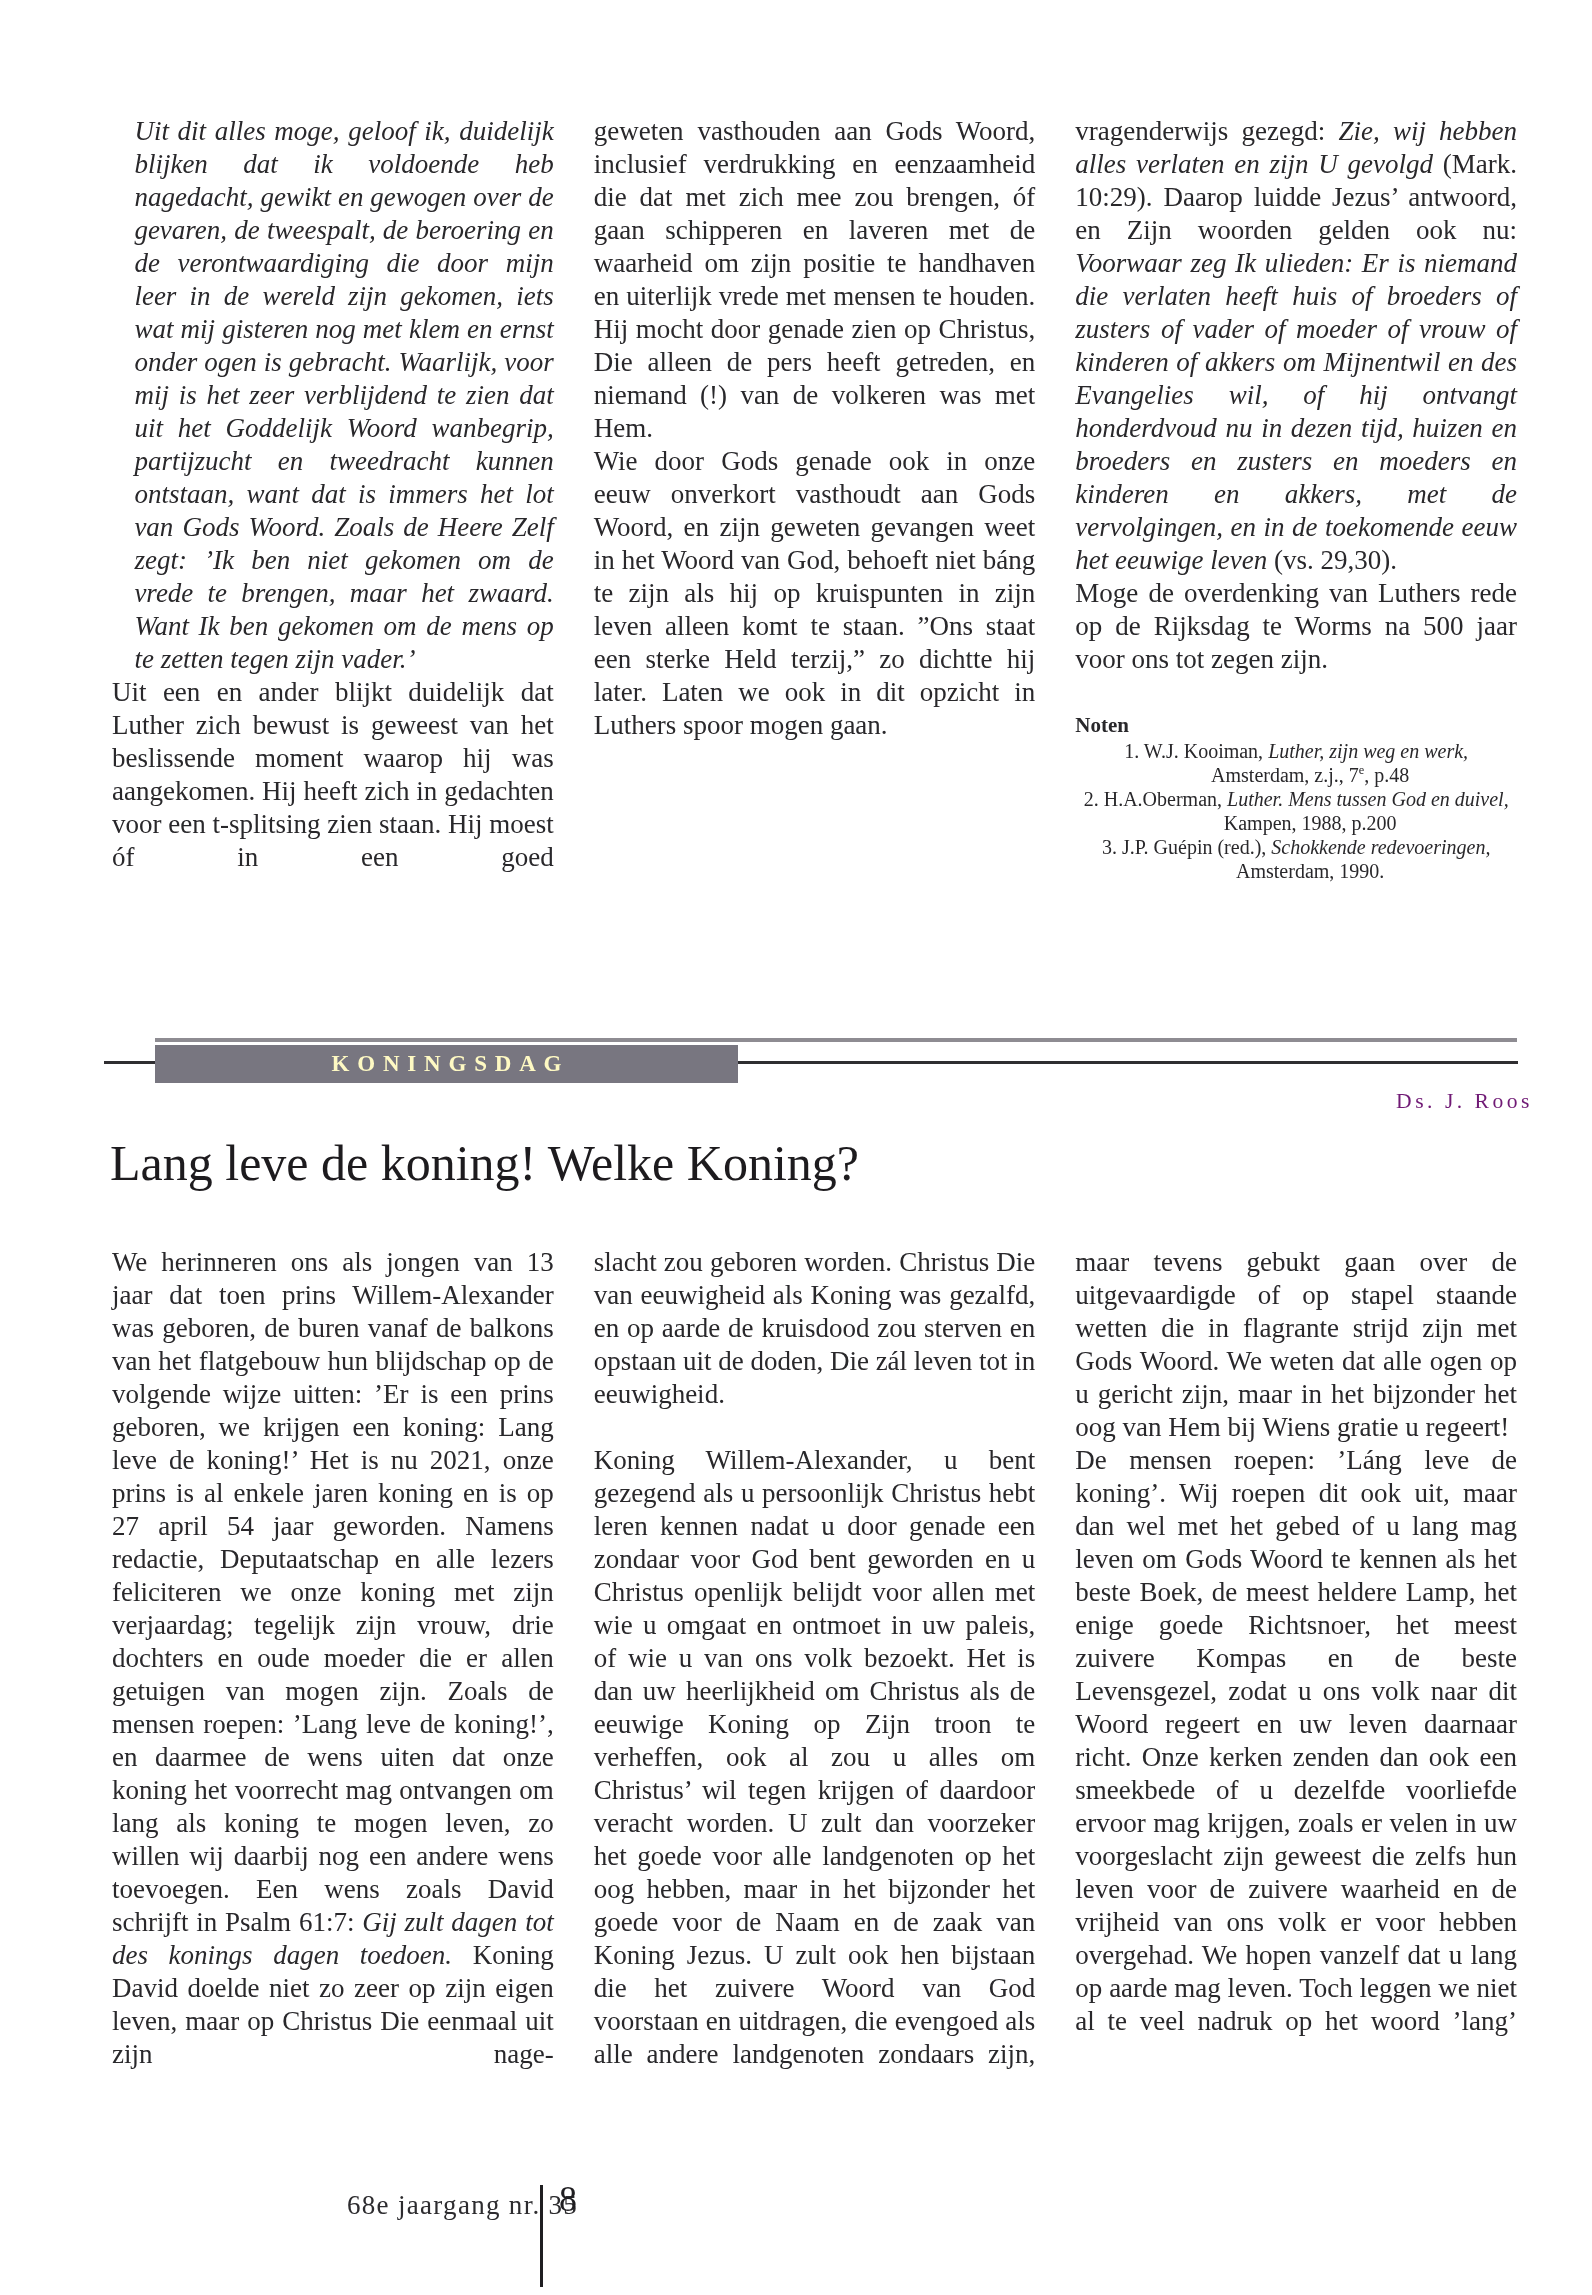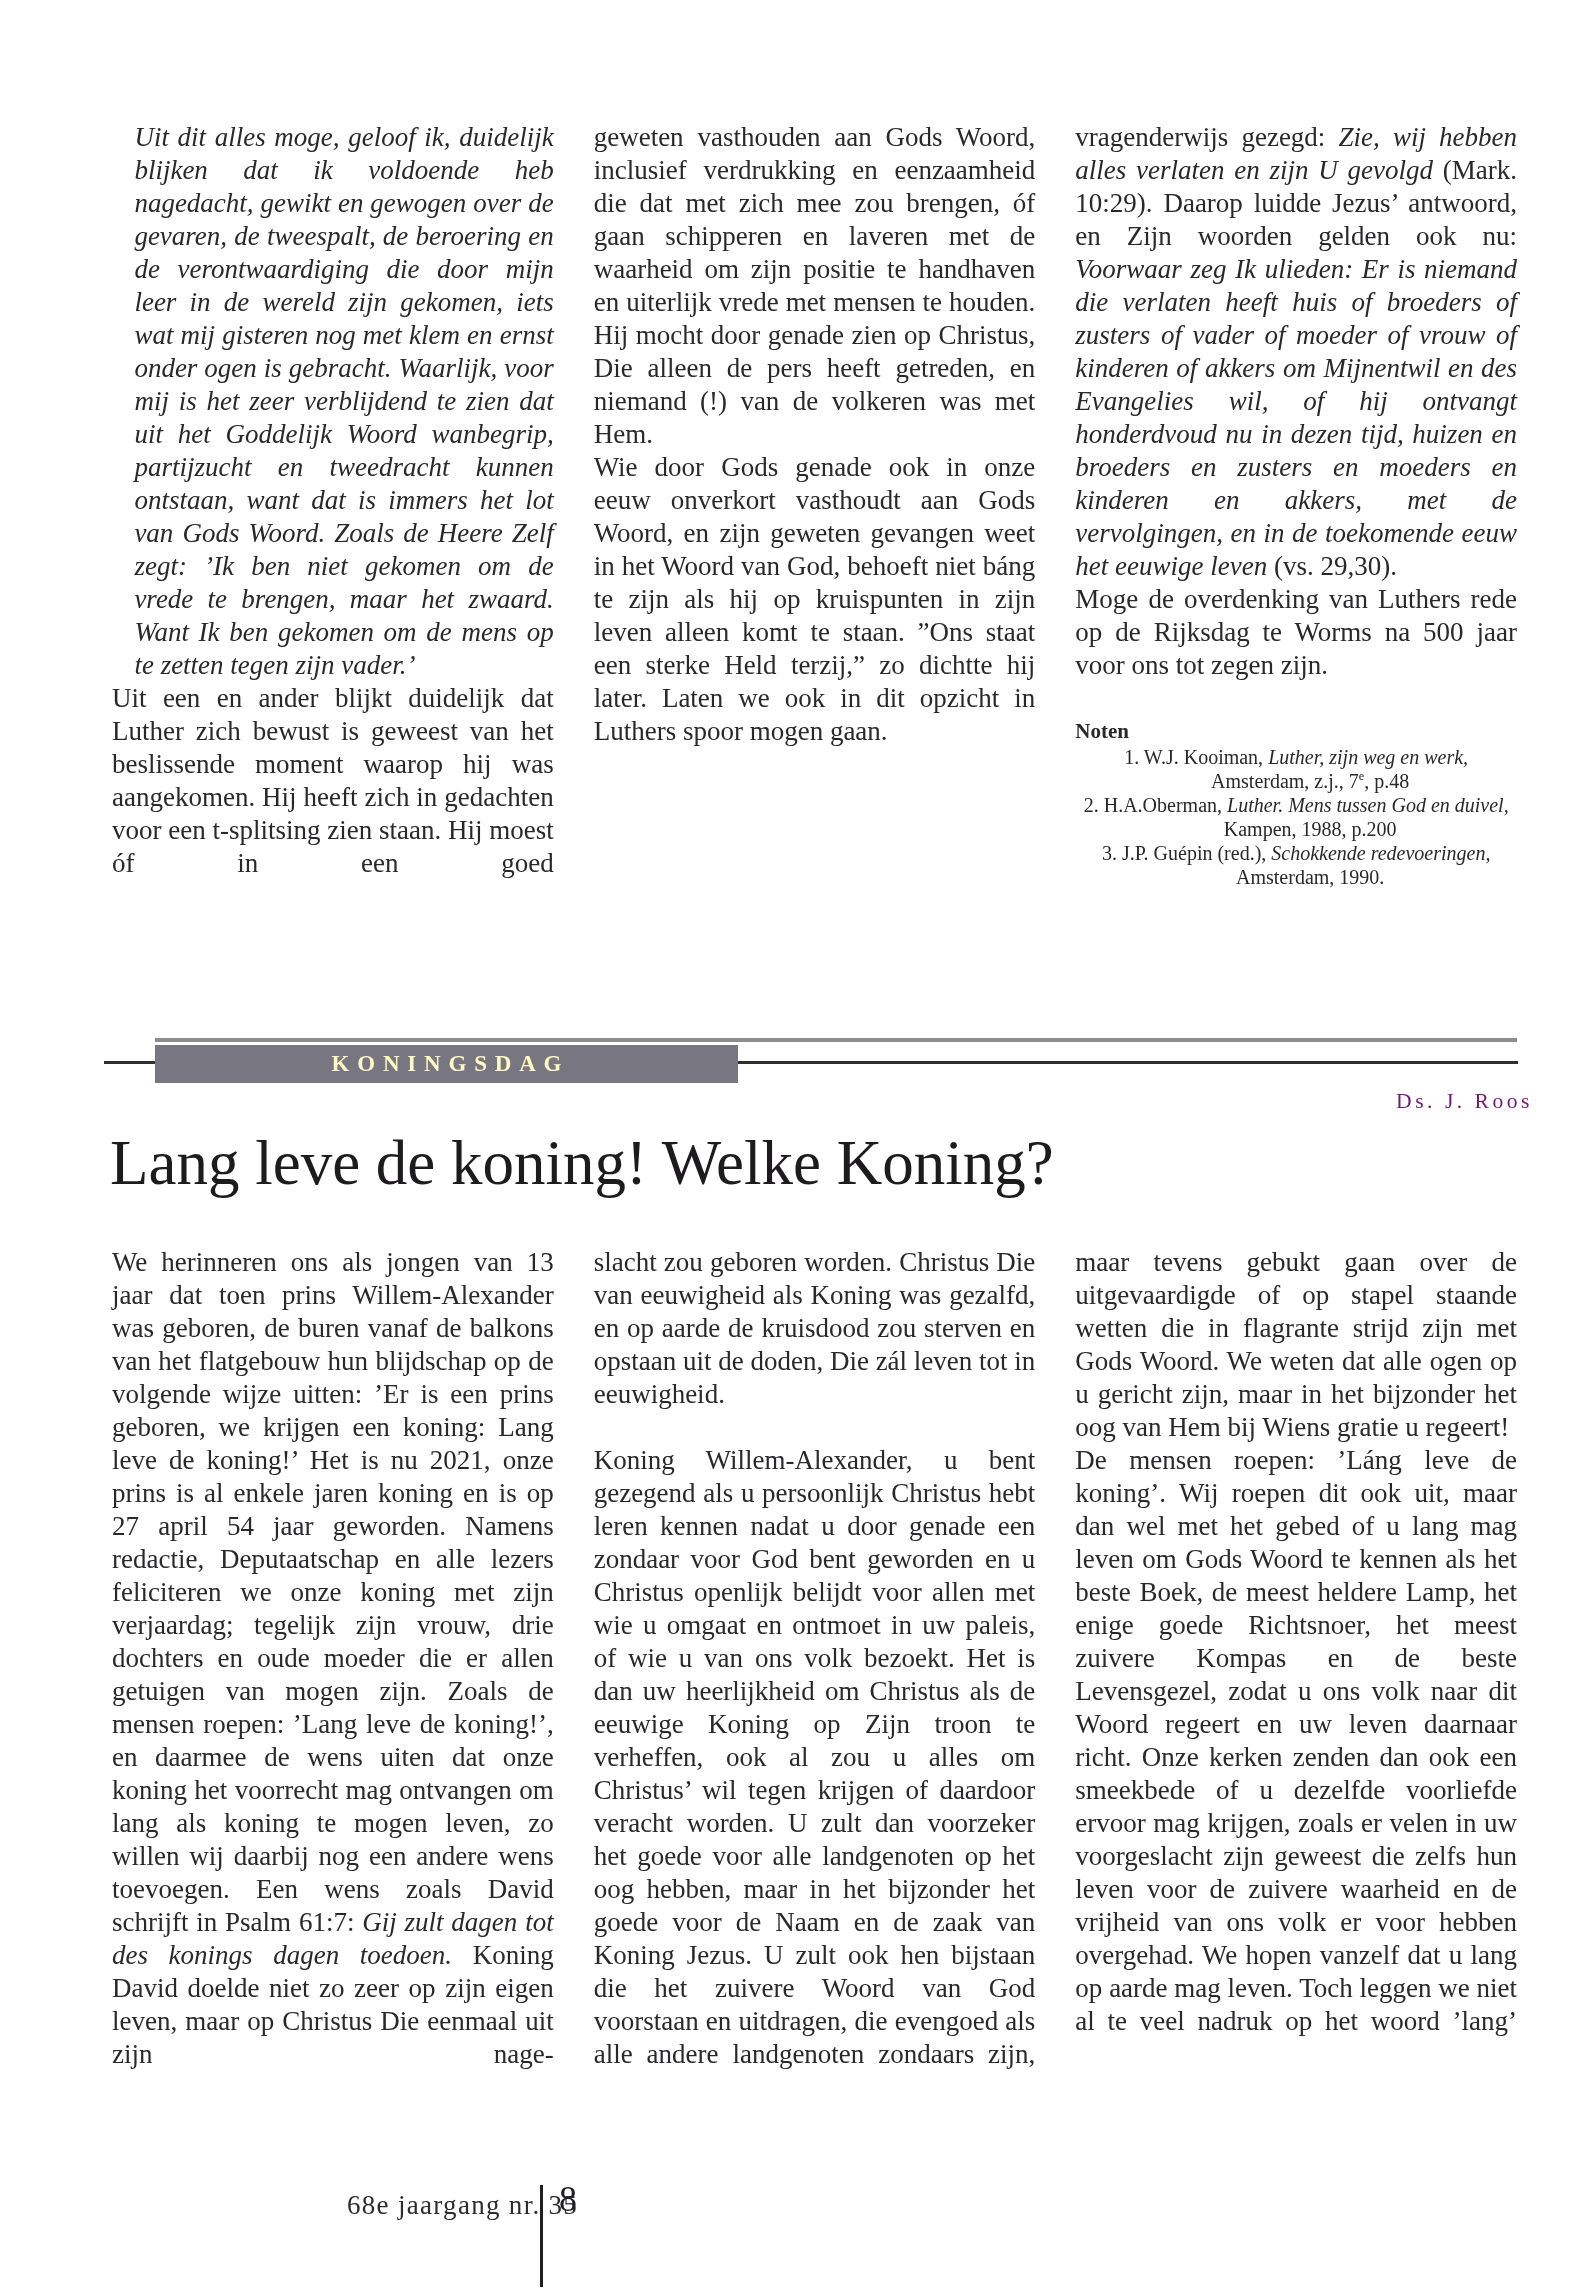--- a/index.html
+++ b/index.html
@@ -24,30 +24,30 @@
   .note{font-size:20px;line-height:24px;padding-left:28px;text-indent:-28px;text-align:center;margin:0;}
   
   .rule-gray{left:155px;top:1038px;width:1362px;height:4.3px;background:#8e8c92;}
   .rule-dark{left:104px;top:1061px;width:1414px;height:2.6px;background:#2f2e31;z-index:1;}
   .kicker-band{
     left:155px;top:1045px;width:583px;height:38px;background:#787680;z-index:2;
     display:flex;align-items:center;justify-content:center;
   }
   .kicker-label{color:#fef9c3;font-weight:bold;font-size:23px;letter-spacing:7.8px;text-indent:7.8px;}
   .author{right:59px;top:1089px;font-size:21.6px;font-weight:normal;letter-spacing:3.5px;color:#701a75;}
-  .title{left:110px;top:1136px;font-size:63px;line-height:55px;color:#1d1b1e;}
+  .title{left:110px;top:1136px;font-size:50px;line-height:55px;color:#1d1b1e;}
   
   .footer-edition{left:347px;top:2190px;font-size:27px;letter-spacing:1.3px;color:#2d2c2f;}
   .footer-line{left:540px;top:2185px;width:2.6px;height:102px;background:#1f1e21;}
   .footer-page{left:559px;top:2178px;font-size:36px;color:#1f1e21;}
 </style>
 </head>
 <body>
 
-<div class="abs cols" style="left:112px;top:121px;width:1405px;">
+<div class="abs cols" style="left:112px;top:115px;width:1405px;">
   <div class="col">
       <p class="blk quote"><em>Uit dit alles moge, geloof ik, duidelijk blijken dat ik voldoende heb nagedacht, gewikt en gewogen over de gevaren, de tweespalt, de beroering en de verontwaardiging die door mijn leer in de wereld zijn gekomen, iets wat mij gisteren nog met klem en ernst onder ogen is gebracht. Waarlijk, voor mij is het zeer verblijdend te zien dat uit het Goddelijk Woord wanbegrip, partijzucht en tweedracht kunnen ontstaan, want dat is immers het lot van Gods Woord. Zoals de Heere Zelf zegt: ’Ik ben niet gekomen om de vrede te brengen, maar het zwaard. Want Ik ben gekomen om de mens op te zetten tegen zijn vader.’</em></p>
       <p class="blk cont"><span>Uit een en ander blijkt duidelijk dat Luther zich bewust is geweest van het beslissende moment waarop hij was aangekomen. Hij heeft zich in gedachten voor een t-splitsing zien staan. Hij moest óf in een goed</span></p>
     </div>
   <div class="col">
       <p class="blk"><span>geweten vasthouden aan Gods Woord, inclusief verdrukking en eenzaamheid die dat met zich mee zou brengen, óf gaan schipperen en laveren met de waarheid om zijn positie te handhaven en uiterlijk vrede met mensen te houden. Hij mocht door genade zien op Christus, Die alleen de pers heeft getreden, en niemand (!) van de volkeren was met Hem.</span></p>
       <p class="blk"><span>Wie door Gods genade ook in onze eeuw onverkort vasthoudt aan Gods Woord, en zijn geweten gevangen weet in het Woord van God, behoeft niet báng te zijn als hij op kruispunten in zijn leven alleen komt te staan. ”Ons staat een sterke Held terzij,” zo dichtte hij later. Laten we ook in dit opzicht in Luthers spoor mogen gaan.</span></p>
     </div>
   <div class="col">
     <div>

